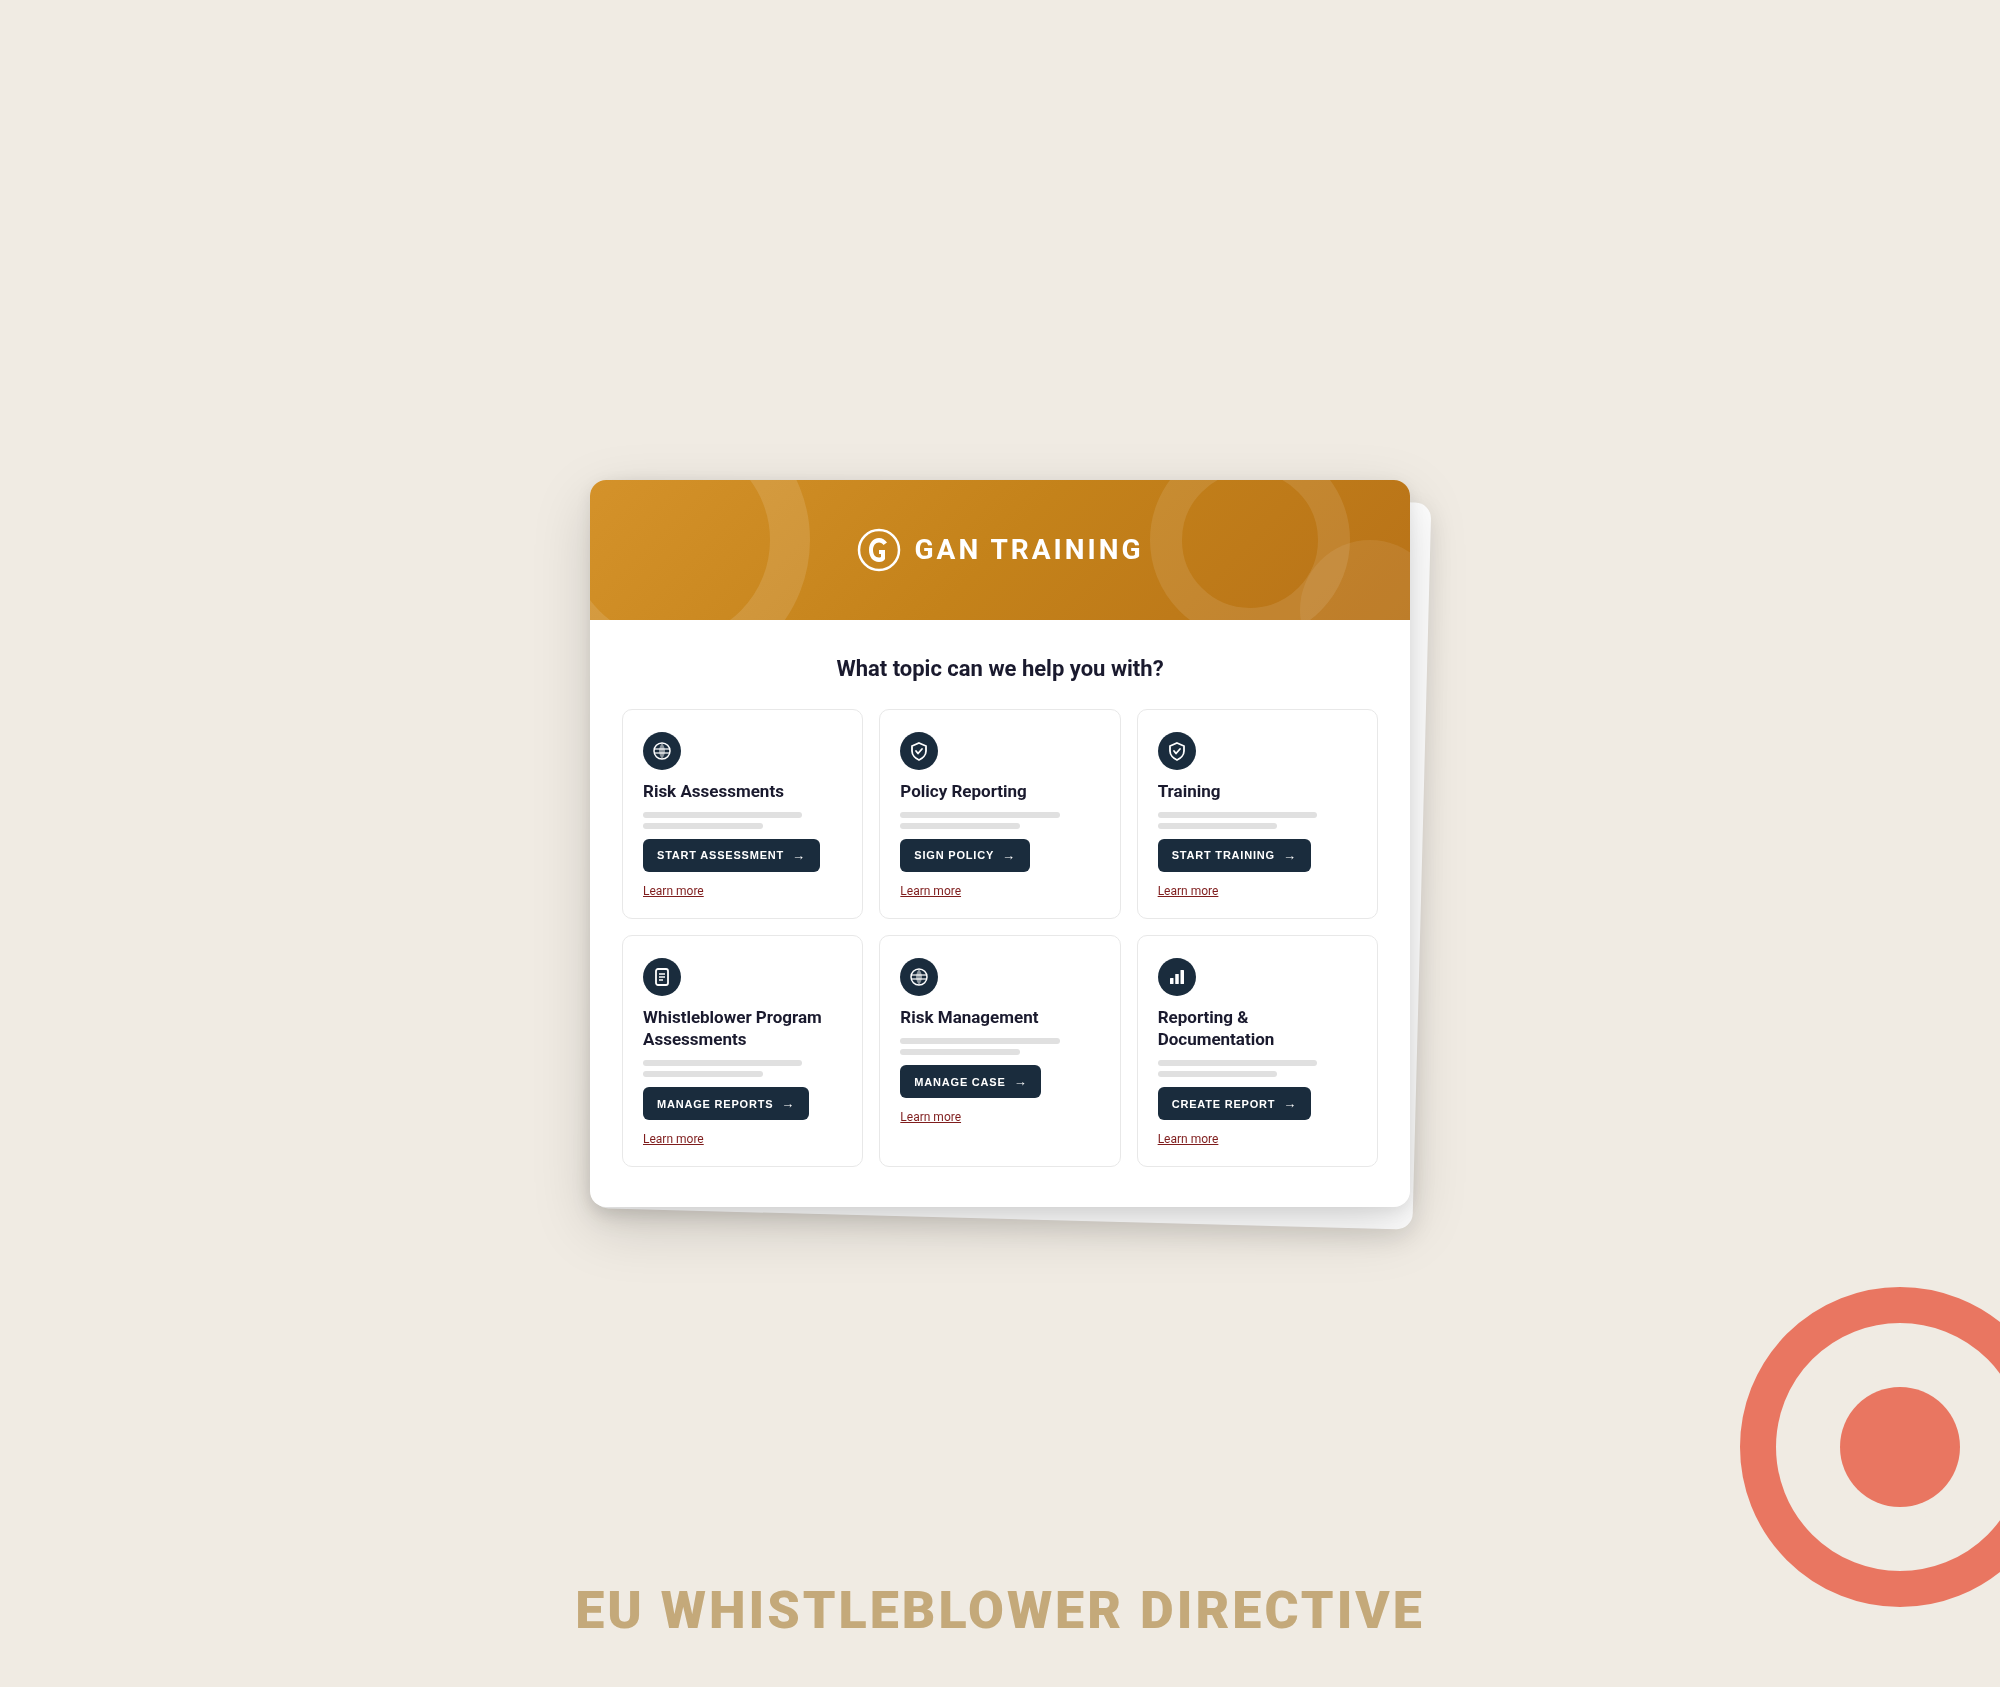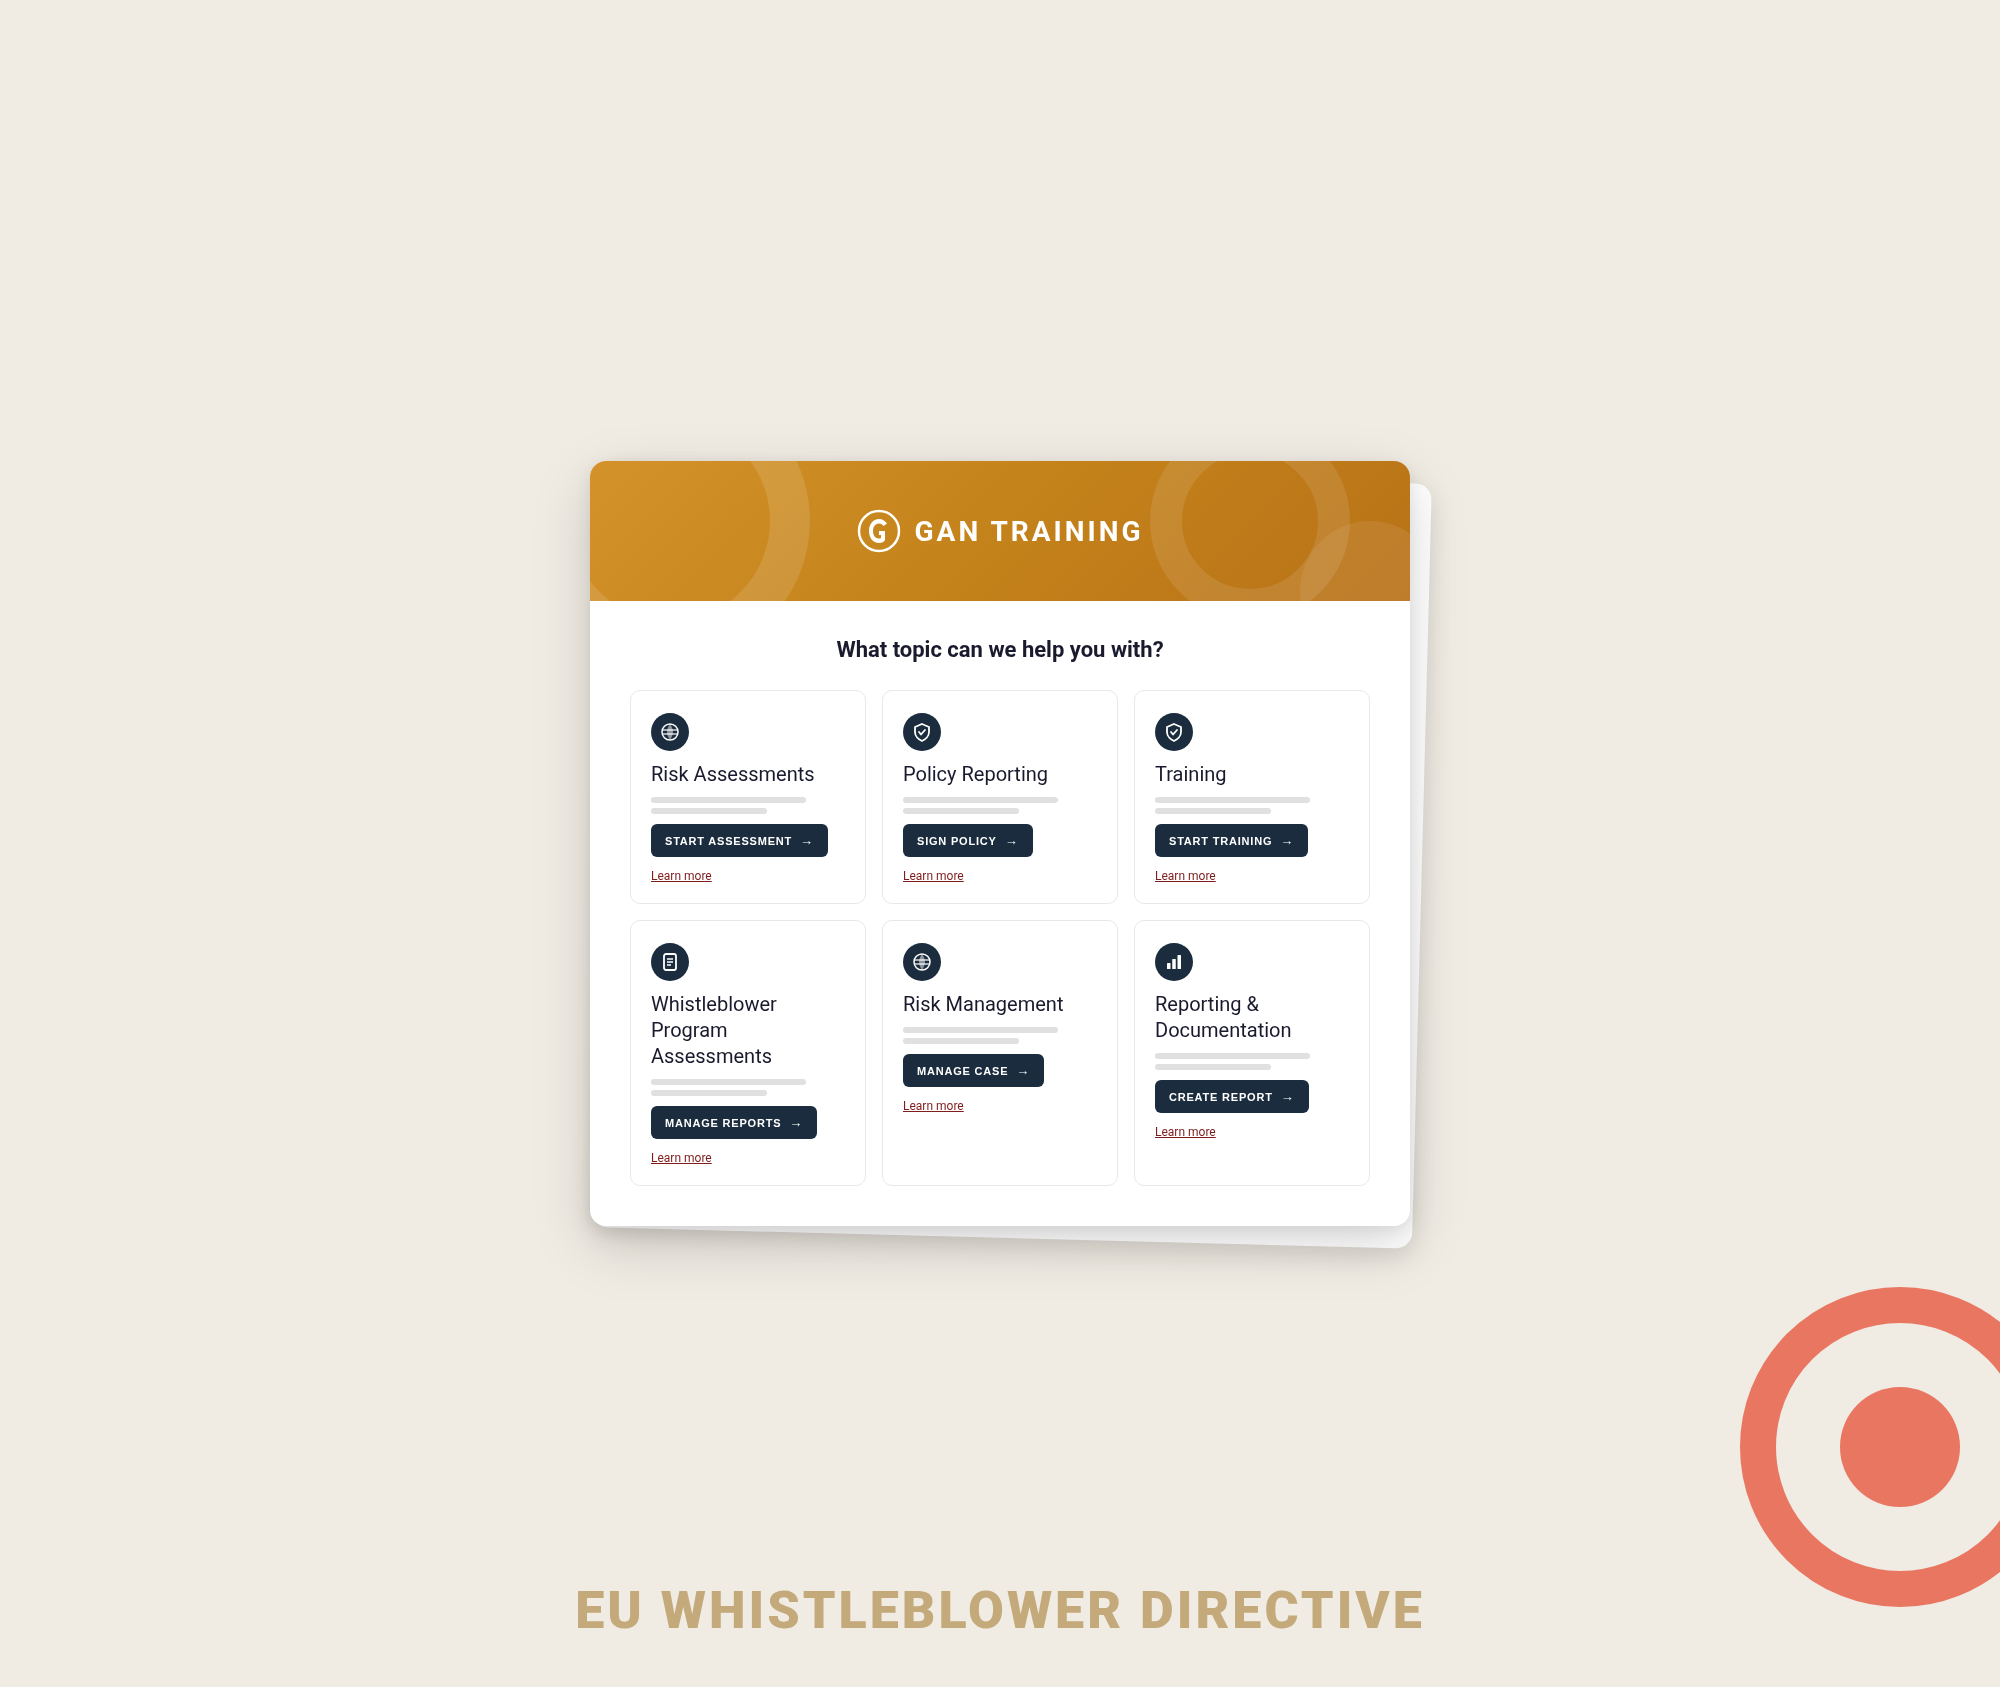--- a/index.html
+++ b/index.html
@@ -153,21 +153,21 @@
 
     .logo-text {
       color: #ffffff;
       font-size: 28px;
       font-weight: 700;
       letter-spacing: 3px;
     }
 
     
     .card-body {
-      padding: 36px 40px 40px;
+      padding: 36px 32px 40px;
     }
 
     .section-title {
       text-align: center;
       font-size: 22px;
       font-weight: 700;
       color: #1a1a2e;
       margin-bottom: 28px;
     }
 
@@ -198,22 +198,22 @@
       flex-shrink: 0;
     }
 
     .topic-icon-wrap svg {
       width: 20px;
       height: 20px;
       fill: white;
     }
 
     .topic-title {
-      font-size: 20px;
-      font-weight: 400;
+      font-size: 17px;
+      font-weight: 700;
       color: #1a1a2e;
       line-height: 1.3;
     }
 
     .topic-lines {
       display: flex;
       flex-direction: column;
       gap: 5px;
     }
 

